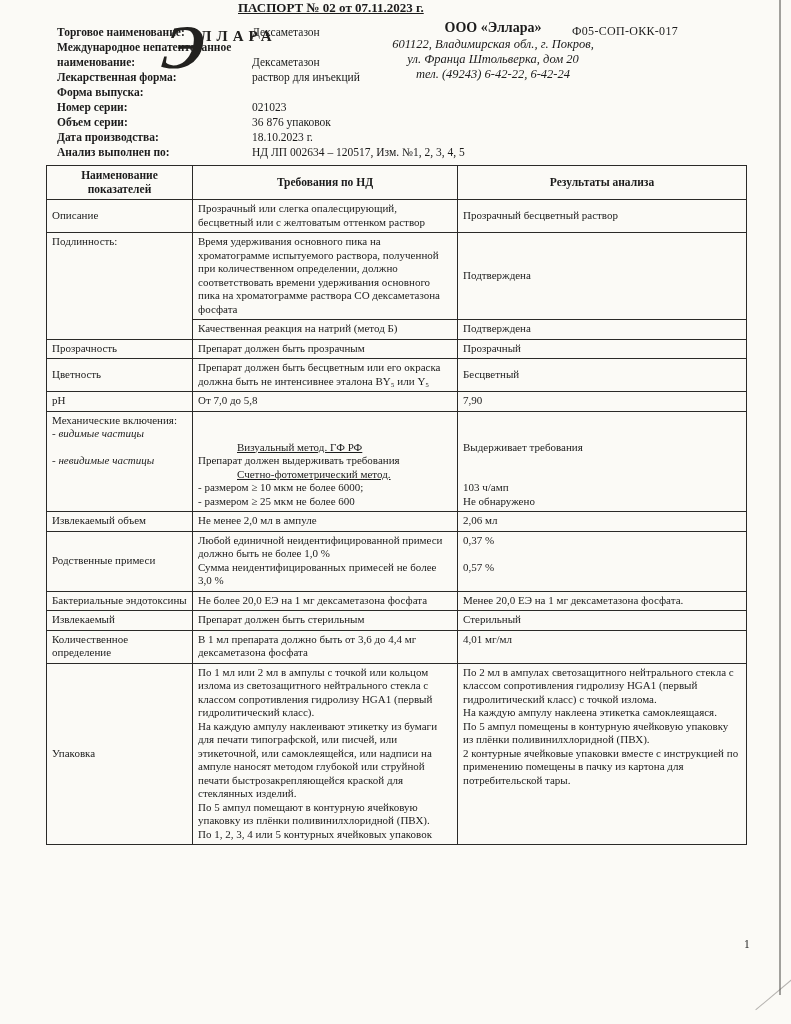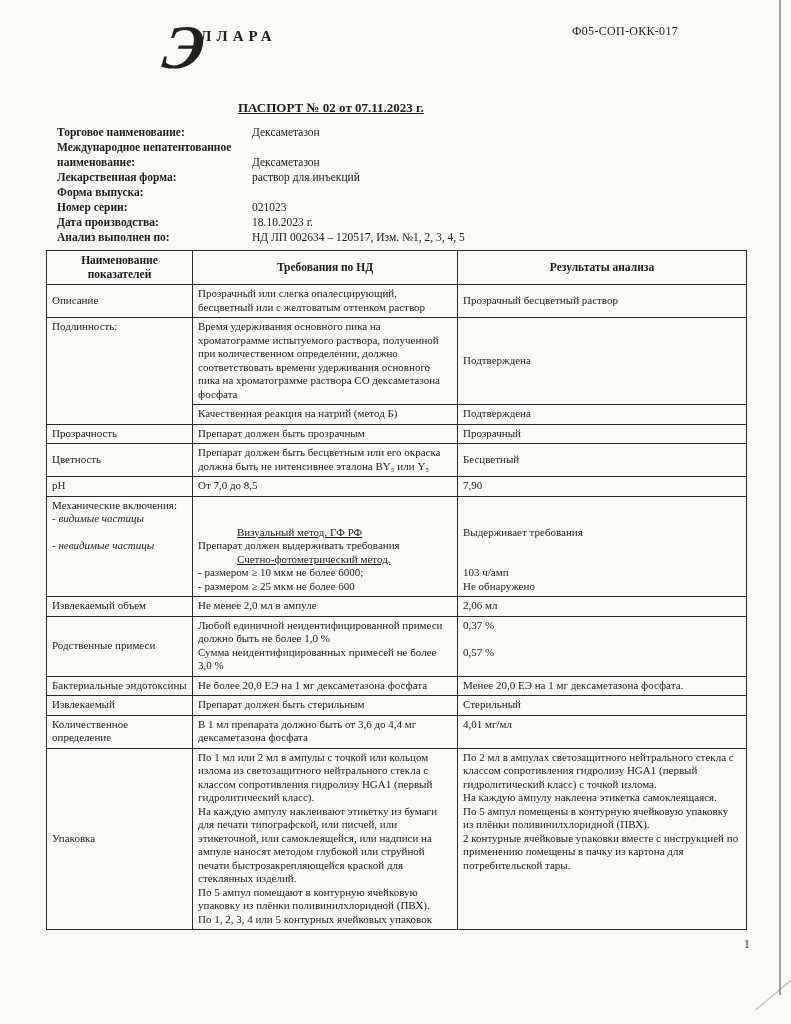--- a/index.html
+++ b/index.html
@@ -15,21 +15,21 @@
     background: #fbfaf6; overflow: hidden;
   }
   .doc-code { position: absolute; left: 572px; top: 24px; font-size: 12px; letter-spacing: .3px; }
   .logo { position: absolute; left: 164px; top: 18px; display: flex; align-items: flex-start; color: #22211f; }
   .logo-e { font-size: 62px; line-height: 58px; font-style: italic; font-weight: bold; transform: skewX(-8deg); }
   .logo-rest { font-size: 15px; font-weight: bold; letter-spacing: 5px; margin-left: -4px; margin-top: 10px; }
   .company { position: absolute; left: 338px; top: 20px; width: 310px; text-align: center; font-size: 12.5px; line-height: 15px; }
   .company-name { font-weight: bold; font-size: 14px; margin-bottom: 2px; font-style: normal; }
   .company-line { font-style: italic; }
   .title {
-    padding-top: 100px; padding-left: 238px;
+    padding-left: 238px;
     font-weight: bold; font-size: 13px; text-decoration: underline;
     width: fit-content;
   }
   .fields { margin: 9px 0 0 57px; font-size: 11.5px; }
   .field-row { display: flex; align-items: flex-end; line-height: 15px; }
   .field-label { flex: 0 0 195px; width: 195px; font-weight: bold; padding-right: 4px; }
   table.analysis {
     margin: 5px 0 0 46px; border-collapse: collapse;
     width: 700px; font-size: 11px; table-layout: fixed;
   }
@@ -50,20 +50,26 @@
 
 <div class="page">
 
   <div class="doc-code">Ф05-СОП-ОКК-017</div>
 
   <div class="logo">
     <span class="logo-e">Э</span>
     <span class="logo-rest">ЛЛАРА</span>
   </div>
 
+  <div class="company">
+    <div class="company-name">ООО «Эллара»</div>
+    <div class="company-line">601122, Владимирская обл., г. Покров,</div>
+    <div class="company-line">ул. Франца Штольверка, дом 20</div>
+    <div class="company-line">тел. (49243) 6-42-22, 6-42-24</div>
+  </div>
 
   <div class="title">ПАСПОРТ № 02 от 07.11.2023 г.</div>
 
   <div class="fields">
       <div class="field-row">
         <div class="field-label">Торговое наименование:</div>
         <div class="field-value">Дексаметазон</div>
       </div>
       <div class="field-row">
         <div class="field-label">Международное непатентованное наименование:</div>
@@ -72,20 +78,24 @@
       <div class="field-row">
         <div class="field-label">Лекарственная форма:</div>
         <div class="field-value">раствор для инъекций</div>
       </div>
       <div class="field-row">
         <div class="field-label">Форма выпуска:</div>
       </div>
       <div class="field-row">
         <div class="field-label">Номер серии:</div>
         <div class="field-value">021023</div>
+      </div>
+      <div class="field-row">
+        <div class="field-label">Объем серии:</div>
+        <div class="field-value">36 876 упаковок</div>
       </div>
       <div class="field-row">
         <div class="field-label">Дата производства:</div>
         <div class="field-value">18.10.2023 г.</div>
       </div>
       <div class="field-row">
         <div class="field-label">Анализ выполнен по:</div>
         <div class="field-value">НД ЛП 002634 – 120517, Изм. №1, 2, 3, 4, 5</div>
       </div>
     </div>
@@ -154,21 +164,21 @@
           </td>
           <td class="c-result vmid">
             <div class="para">Бесцветный</div>
           </td>
         </tr>
         <tr>
           <td class="c-name">
             <div class="para b">pH</div>
           </td>
           <td class="c-nd">
-            <div class="para">От 7,0 до 8,5</div>
+            <div class="para">От 7,0 до 5,8</div>
           </td>
           <td class="c-result">
             <div class="para">7,90</div>
           </td>
         </tr>
         <tr>
           <td class="c-name">
             <div class="para b">Механические включения:</div>
             <div class="para i">- видимые частицы</div>
             <div class="para"></div>

